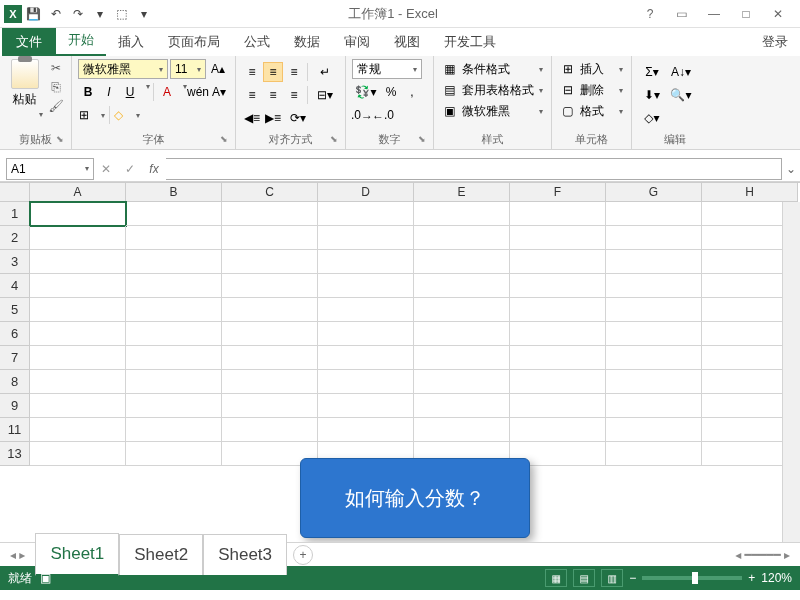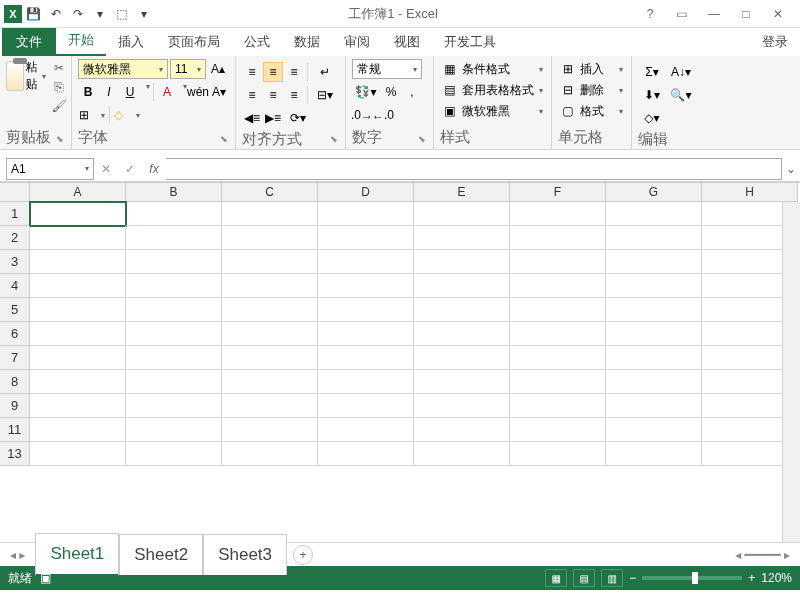--- a/index.html
+++ b/index.html
@@ -11,23 +11,23 @@
 .title-center{flex:1;text-align:center;color:#666;font-size:13px}
 .win-controls{display:flex;gap:8px;padding:0 10px;color:#666}
 .win-btn{width:24px;text-align:center;cursor:pointer}
 .tabs{height:28px;background:#fff;display:flex;align-items:flex-end;padding-left:2px}
 .tab{padding:5px 12px;color:#444;cursor:pointer;font-size:13px}
 .tab.file{background:#217346;color:#fff;padding:5px 14px}
 .tab.active{color:#217346;border-bottom:2px solid #217346}
 .login{margin-left:auto;padding:5px 12px;color:#444;font-size:13px}
 .ribbon{height:94px;background:#f5f5f5;border-bottom:1px solid #d4d4d4;display:flex}
 .rgroup{border-right:1px solid #d4d4d4;padding:3px 6px 2px;display:flex;flex-direction:column;position:relative}
-.rlabel{color:#666;font-size:15px;margin-top:auto;padding-top:2px}
+.rlabel{text-align:center;color:#666;font-size:11px;margin-top:auto;padding-top:2px}
 .rcontent{display:flex;gap:4px;align-items:flex-start}
-.paste-btn{display:flex;flex-direction:row;align-items:center;width:40px;gap:2px;cursor:pointer}
+.paste-btn{display:flex;flex-direction:column;align-items:center;width:40px;gap:2px;cursor:pointer}
 .paste-icon{width:28px;height:30px;background:linear-gradient(#fff,#f9e7b8);border:1px solid #ccc;border-radius:2px;position:relative}
 .paste-icon::before{content:"";position:absolute;top:-4px;left:6px;width:14px;height:6px;background:#888;border-radius:2px}
 .mini-col{display:flex;flex-direction:column;gap:1px}
 .mini-btn{width:18px;height:18px;display:flex;align-items:center;justify-content:center;cursor:pointer;color:#555}
 .font-row{display:flex;gap:2px;align-items:center}
 .font-select{height:20px;border:1px solid #ababab;background:#fef9c3;padding:0 4px;display:flex;align-items:center;gap:4px;cursor:pointer}
 .font-select.name{width:90px}
 .font-select.size{width:36px}
 .caret{font-size:8px;color:#666;margin-left:auto}
 .btn-row{display:flex;gap:1px;margin-top:3px}
@@ -405,20 +405,21 @@
         <div class="cell"></div>
         <div class="cell"></div>
         <div class="cell"></div>
         <div class="cell"></div>
         <div class="cell"></div>
         <div class="cell"></div>
         <div class="cell"></div>
       </div>
     </div>
   <div class="scroll-v"></div>
+  <div class="tooltip">如何输入分数？</div>
 
 </div>
 
 <div class="sheet-tabs">
   <div class="sheet-nav">◂ ▸</div>
   <div class="sheet-tab active">Sheet1</div>
   <div class="sheet-tab">Sheet2</div>
   <div class="sheet-tab">Sheet3</div>
   <div class="new-sheet">+</div>
   <div class="hscroll">◂ ━━━━━ ▸</div>

